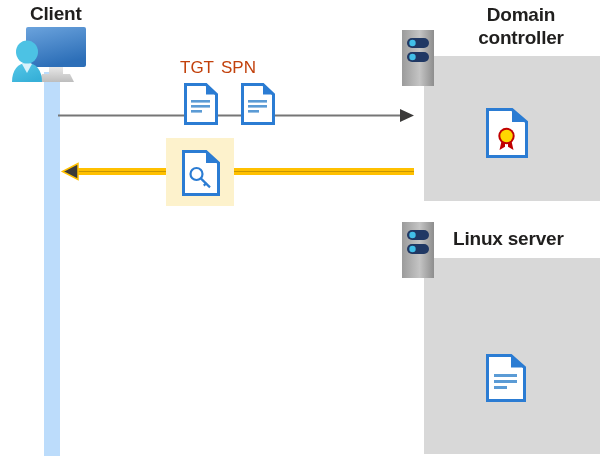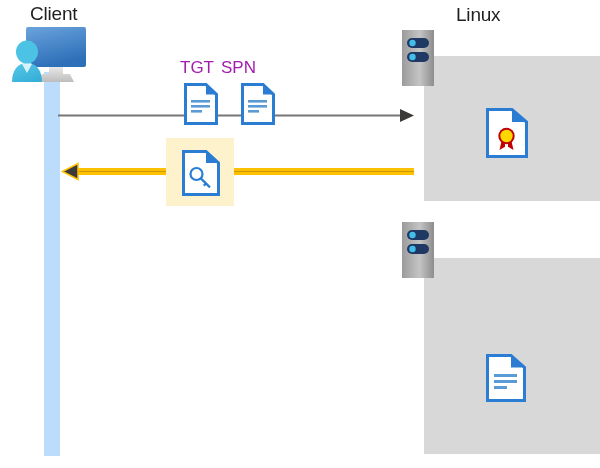--- a/index.html
+++ b/index.html
@@ -12,32 +12,33 @@
     width: 600px;
     height: 468px;
     background: #ffffff;
     font-family: "Liberation Sans", sans-serif;
     overflow: hidden;
   }
   .abs { position: absolute; }
 
   
   .title-bold {
-    font-weight: normal;
+    font-weight: bold;
     color: #201f1e;
     font-size: 19px;
     line-height: 23px;
     letter-spacing: -0.2px;
+    text-align: center;
   }
   #client-title { left: 30px; top: 2px; }
   #dc-title { left: 456px; top: 3px; width: 130px; }
   #linux-title { left: 453px; top: 227px; }
 
   .caption {
-    color: #a21caf;
+    color: #c2410c;
     font-size: 17px;
     line-height: 20px;
   }
   #tgt-label { left: 180px; top: 58px; }
   #spn-label { left: 221px; top: 58px; }
   #keytab-label {
     left: 441px; top: 419px;
     color: #3b3a39;
     font-size: 17px;
   }
@@ -182,21 +183,22 @@
       <path d="M24 1.5 L36.5 13 H24 Z" fill="#2b7cd3"></path>
       <g fill="none" stroke="#2b7cd3" stroke-width="2.2">
         <circle cx="14.5" cy="24" r="6"></circle>
         <path d="M18.8 28.4 L28 37.4"></path>
         <path d="M24.4 33 L21.8 35.6"></path>
       </g>
     </svg>
   </div>
 
   <div class="abs title-bold" id="dc-title">
-    <div>Linux</div>
+    <div>Domain</div>
+    <div>controller</div>
   </div>
 
   <div class="abs rack" id="dc-rack">
     <svg width="32" height="56" viewBox="0 0 32 56">
       <defs>
         <linearGradient id="rackGrad" x1="0" y1="0" x2="1" y2="0">
           <stop offset="0%" stop-color="#9b9b9b"></stop>
           <stop offset="55%" stop-color="#c4c4c4"></stop>
           <stop offset="100%" stop-color="#8d8d8d"></stop>
         </linearGradient>
@@ -213,20 +215,21 @@
     <svg width="42" height="50" viewBox="0 0 42 50">
       <path d="M1.5 1.5 H26 L40.5 14 V48.5 H1.5 Z" fill="#ffffff" stroke="#2b7cd3" stroke-width="3"></path>
       <path d="M26 1.5 L40.5 14 H26 Z" fill="#2b7cd3"></path>
       <path d="M16 31 l-2.5 11 l5.5 -3.2 l0 -7.8 z" fill="#c00000"></path>
       <path d="M25 31 l2.5 11 l-5.5 -3.2 l0 -7.8 z" fill="#c00000"></path>
       <circle cx="20.5" cy="28" r="8.2" fill="#c00000"></circle>
       <circle cx="20.5" cy="28" r="6.2" fill="#ffd700"></circle>
     </svg>
   </div>
 
+  <div class="abs title-bold" id="linux-title">Linux server</div>
 
   <div class="abs rack" id="linux-rack">
     <svg width="32" height="56" viewBox="0 0 32 56">
       <rect x="0" y="0" width="32" height="56" fill="url(#rackGrad)"></rect>
       <rect x="5" y="8" width="22" height="10" rx="5" fill="#203864"></rect>
       <circle cx="10.5" cy="13" r="3.2" fill="#41bfe8"></circle>
       <rect x="5" y="22" width="22" height="10" rx="5" fill="#203864"></rect>
       <circle cx="10.5" cy="27" r="3.2" fill="#41bfe8"></circle>
     </svg>
   </div>

